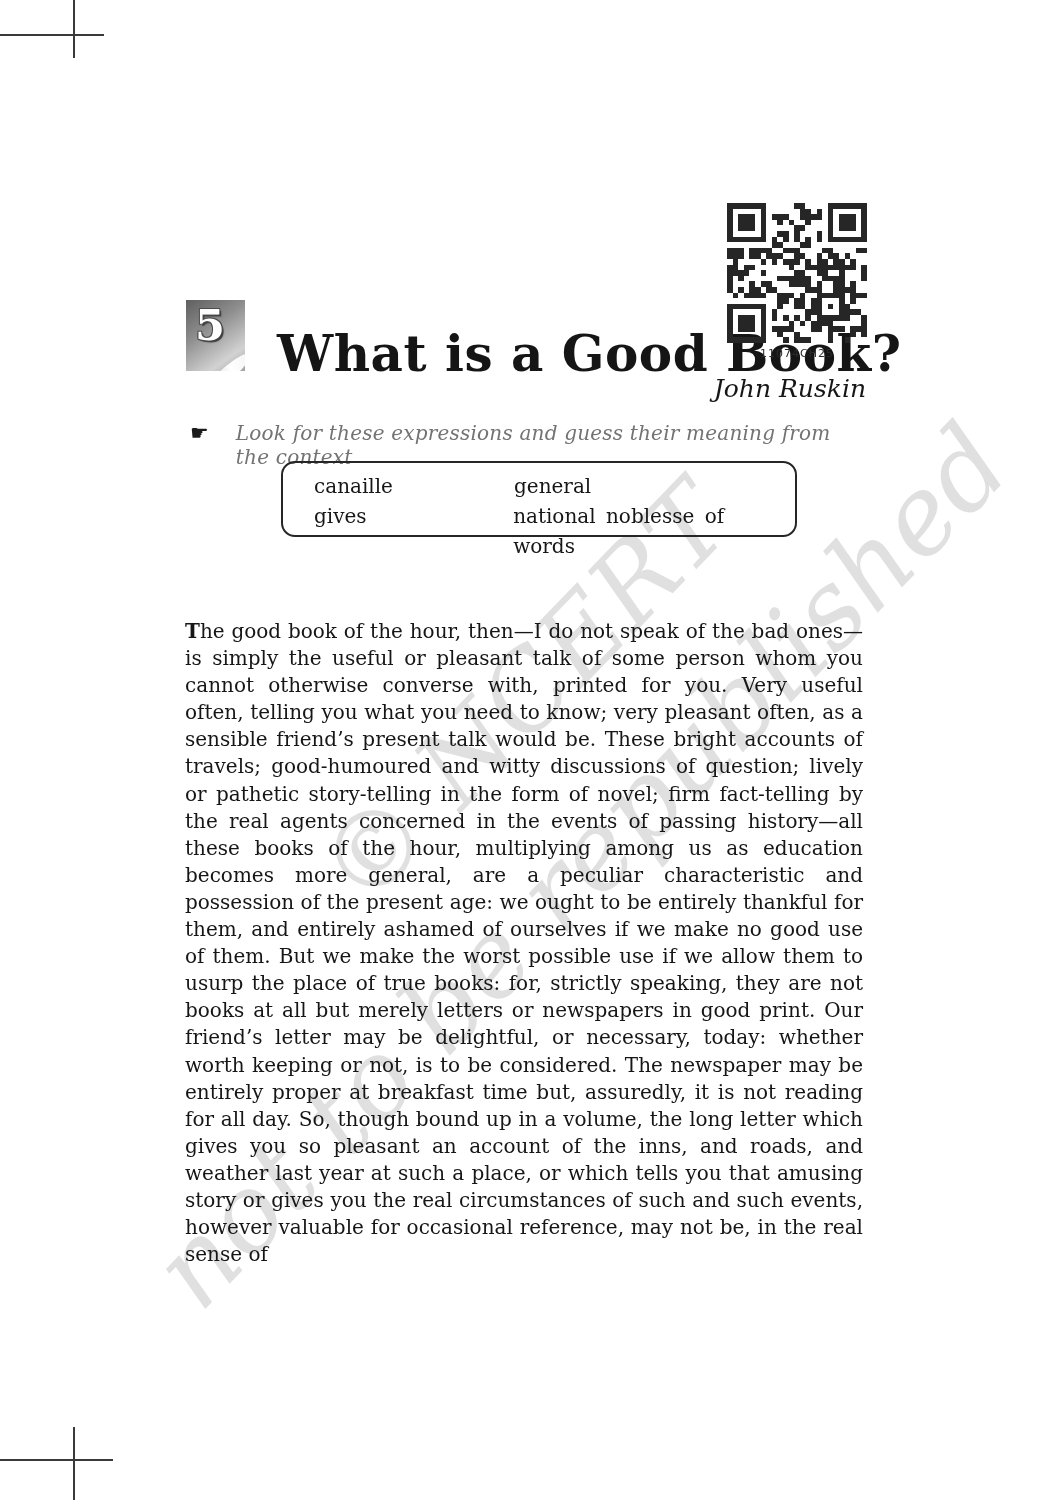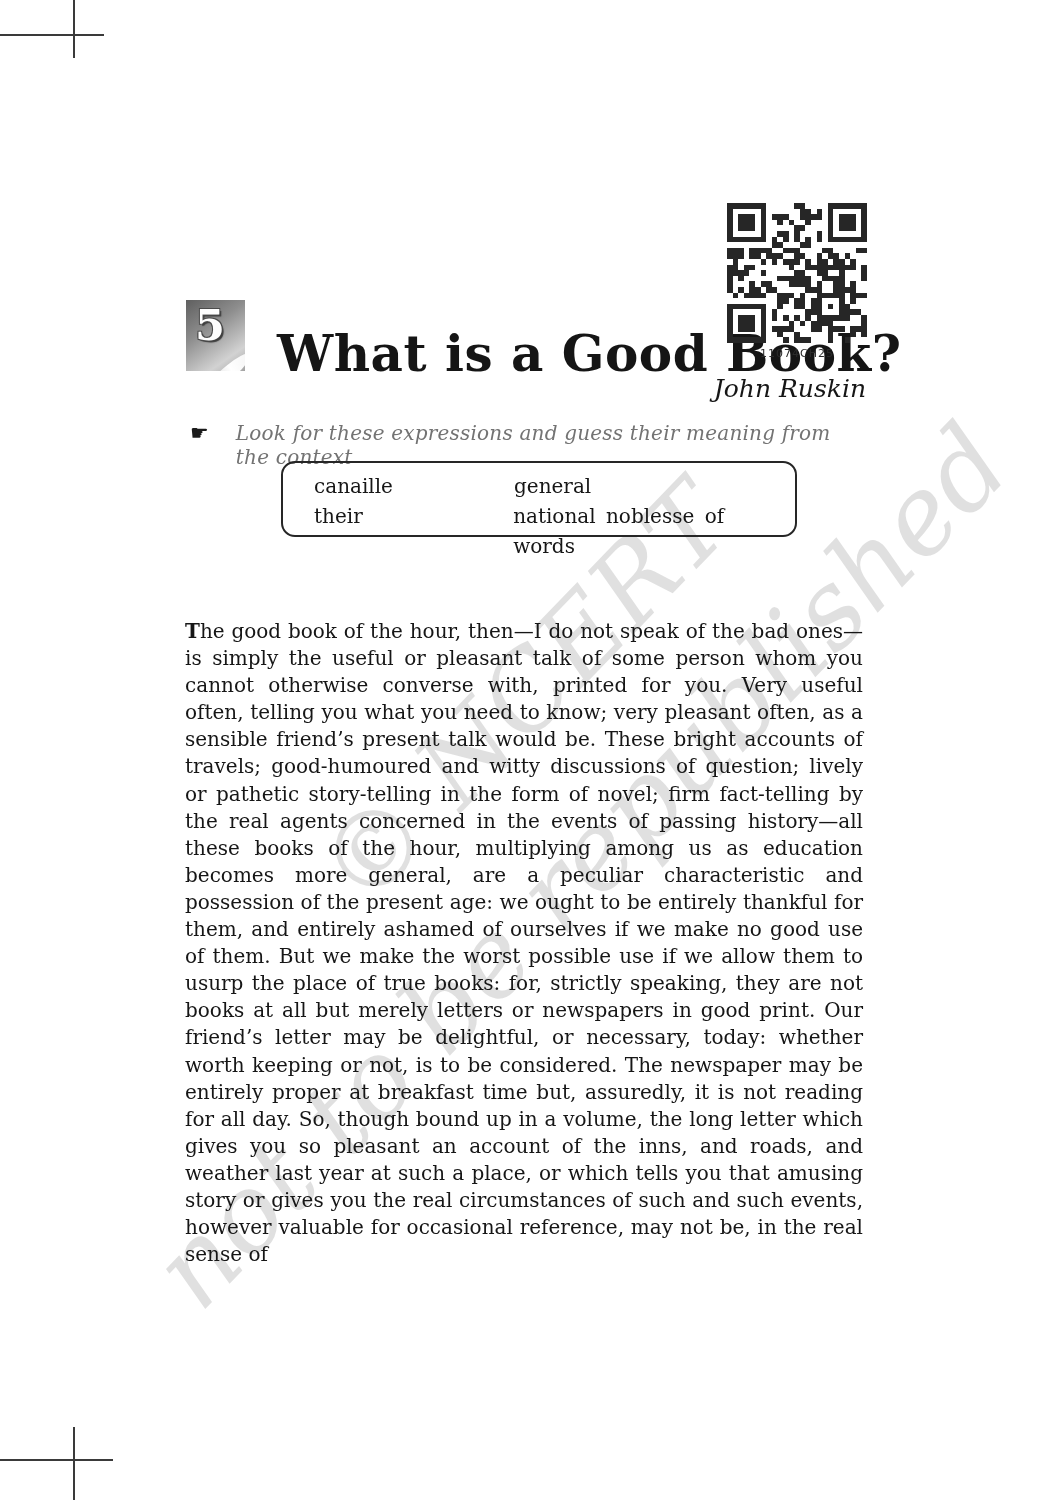--- a/index.html
+++ b/index.html
@@ -424,21 +424,21 @@
     <span class="hand">☛</span>
     <span class="instr-text">Look for these expressions and guess their meaning from the context</span>
   </div>
 
   <div class="expr-box">
     <div class="expr-row">
       <span class="expr-left">canaille</span>
       <span class="expr-right">general</span>
     </div>
     <div class="expr-row">
-      <span class="expr-left">their</span>
+      <span class="expr-left">gives</span>
       <span class="expr-right">national noblesse of words</span>
     </div>
   </div>
 
   <p class="bodytext"><span class="lead">T</span><span>he good book of the hour, then—I do not speak of the bad ones—is simply the useful or pleasant talk of some person whom you cannot otherwise converse with, printed for you. Very useful often, telling you what you need to know; very pleasant often, as a sensible friend’s present talk would be. These bright accounts of travels; good-humoured and witty discussions of question; lively or pathetic story-telling in the form of novel; firm fact-telling by the real agents concerned in the events of passing history—all these books of the hour, multiplying among us as education becomes more general, are a peculiar characteristic and possession of the present age: we ought to be entirely thankful for them, and entirely ashamed of ourselves if we make no good use of them. But we make the worst possible use if we allow them to usurp the place of true books: for, strictly speaking, they are not books at all but merely letters or newspapers in good print. Our friend’s letter may be delightful, or necessary, today: whether worth keeping or not, is to be considered. The newspaper may be entirely proper at breakfast time but, assuredly, it is not reading for all day. So, though bound up in a volume, the long letter which gives you so pleasant an account of the inns, and roads, and weather last year at such a place, or which tells you that amusing story or gives you the real circumstances of such and such events, however valuable for occasional reference, may not be, in the real sense of</span></p>
 
 
 </div>
 
 </body></html>

